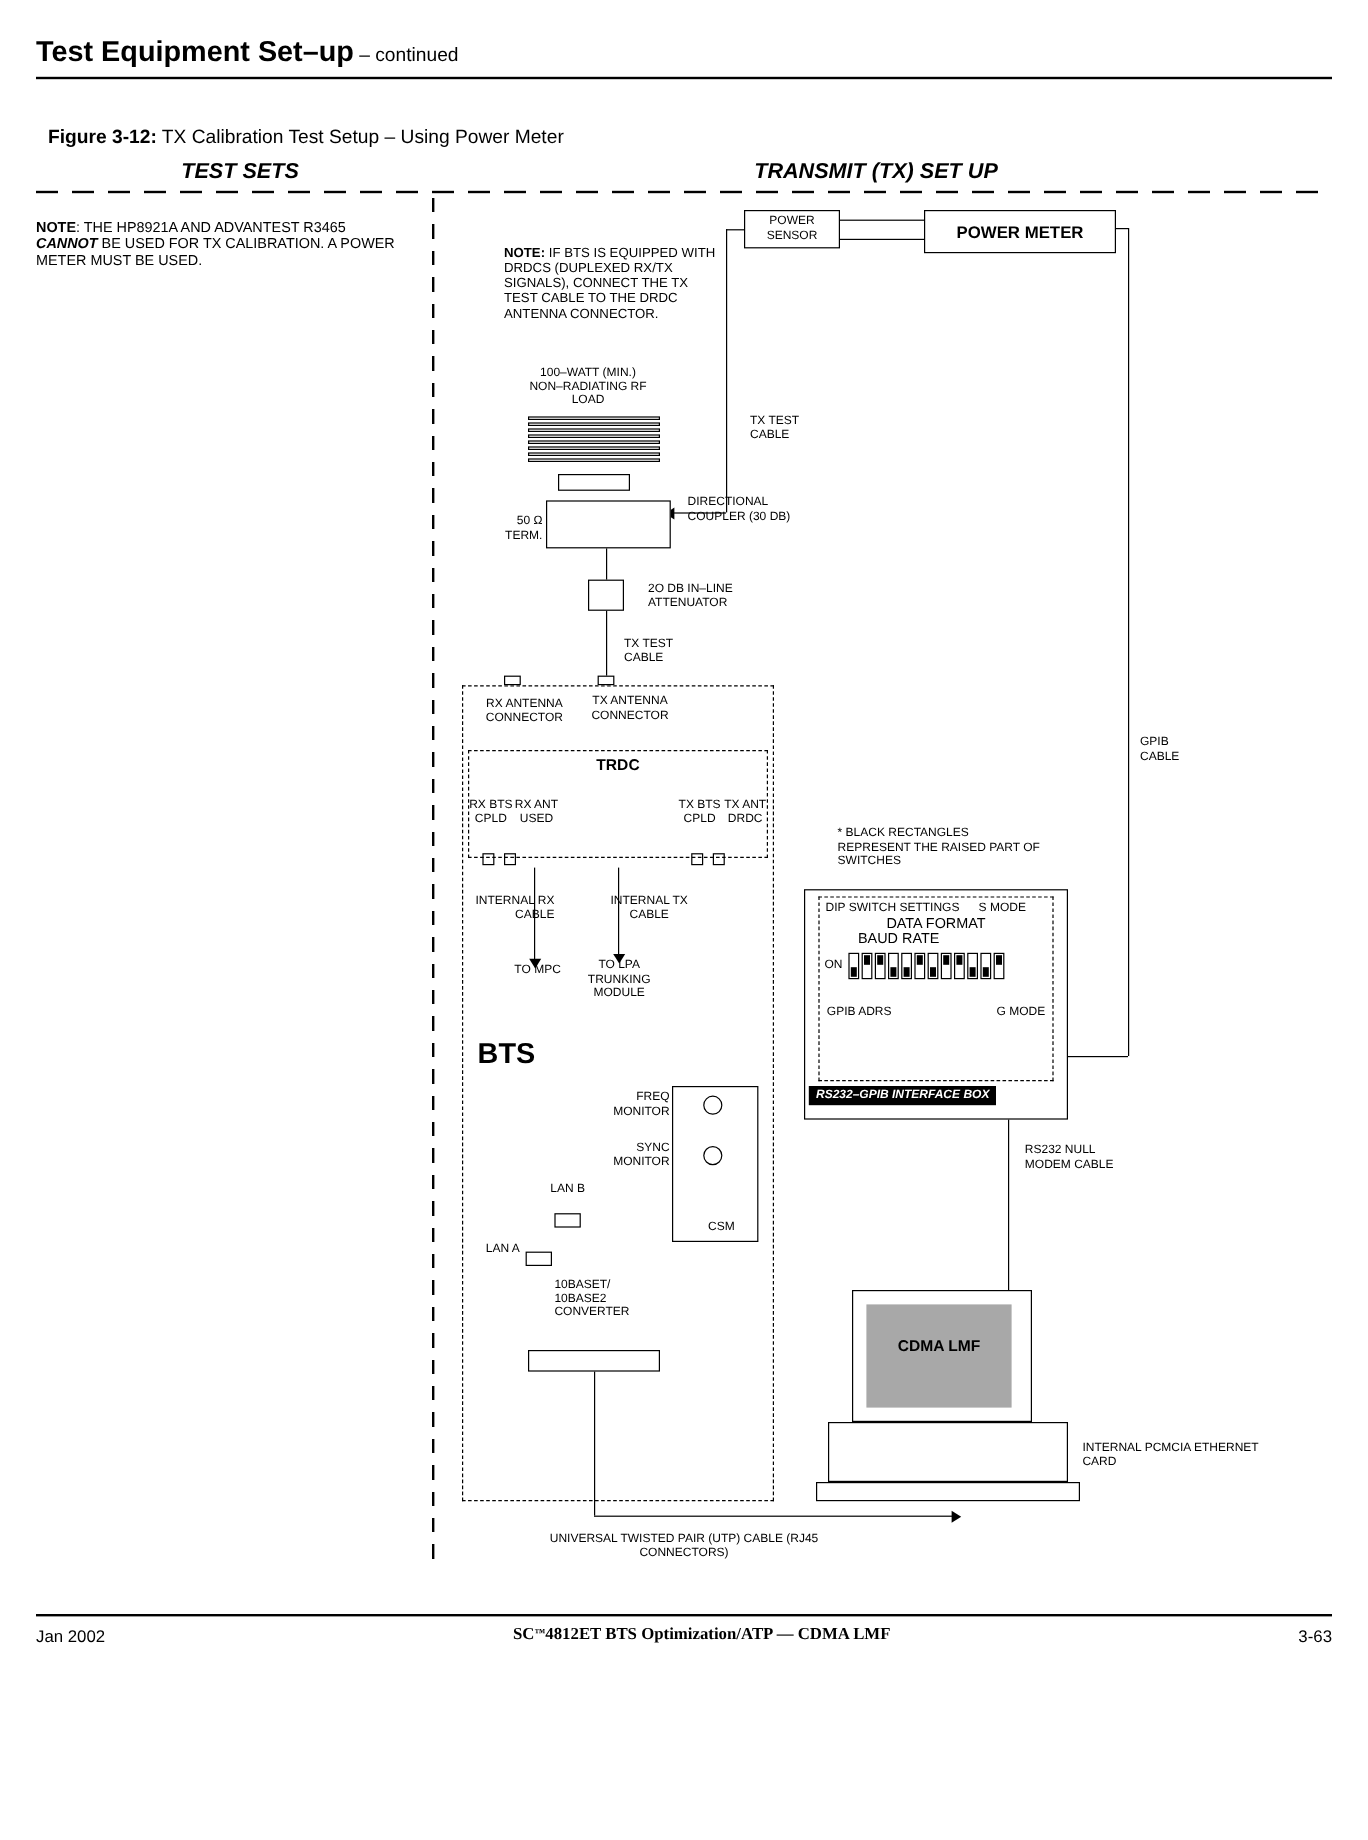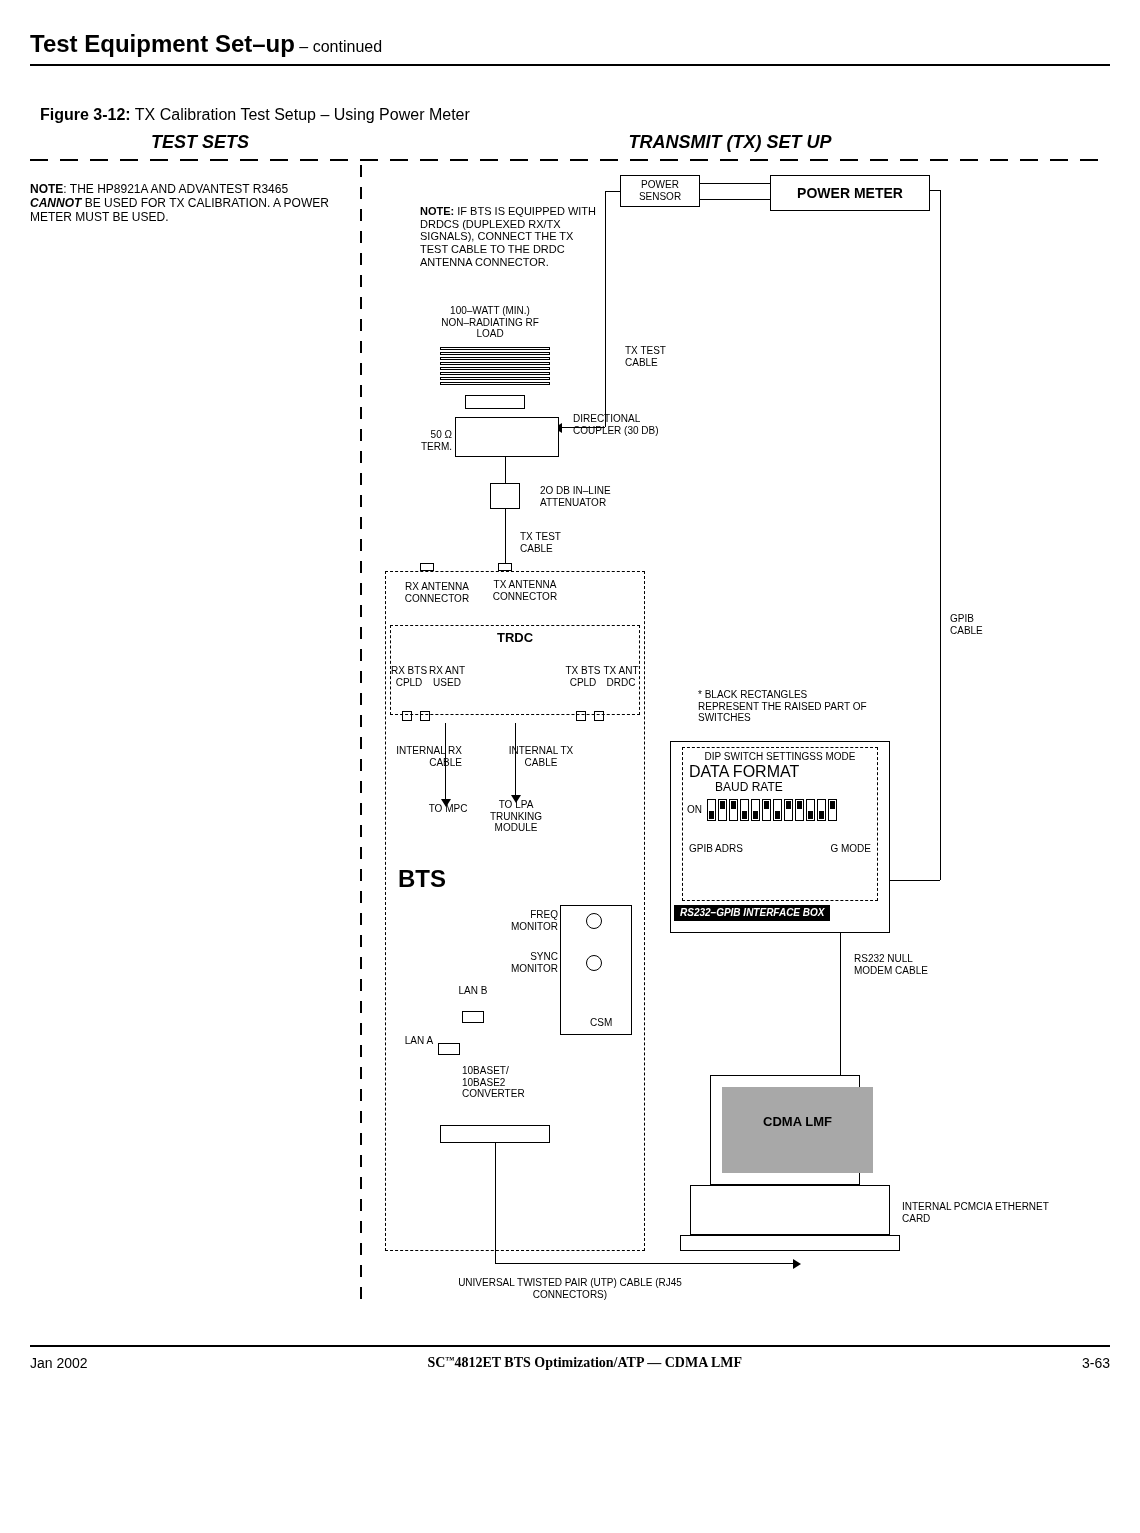--- a/index.html
+++ b/index.html
@@ -196,25 +196,25 @@
   <div class="box" style="left:410px; top:960px; width:110px; height:18px;"></div>
 
   <div class="vr-line" style="left:465px; top:978px; height:120px;"></div>
   <div class="hr-line arrow-r" style="left:465px; top:1098px; width:300px;"></div>
   <div class="label centered" style="left:420px; top:1112px; width:240px;">UNIVERSAL TWISTED PAIR (UTP) CABLE  (RJ45 CONNECTORS)</div>
 
   <div class="label" style="left:668px; top:524px; width:170px;">* BLACK RECTANGLES REPRESENT THE RAISED PART OF SWITCHES</div>
 
   <div class="box" style="left:640px; top:576px; width:220px; height:192px;"></div>
   <div class="switchbox" style="left:652px; top:582px; width:196px; height:154px;">
-    <div style="font-size:10px; margin:3px 5px 0 5px; display:flex; justify-content:center;">
+    <div style="font-size:10px; margin:3px 5px 0 5px; display:flex; justify-content:flex-start;gap:16px;">
       <span>DIP SWITCH SETTINGS</span>
       <span>S MODE</span>
     </div>
-    <div style="font-size:16px; text-align:left; margin:0 6px;">DATA FORMAT</div>
+    <div style="font-size:12px; text-align:center; margin:0 6px;">DATA FORMAT</div>
     <div style="font-size:12px; margin:0 0 0 32px;">BAUD RATE</div>
     <div style="display:flex; align-items:center; margin:4px 4px;">
       <span style="font-size:10px; margin-right:4px;">ON</span>
       <span class="dipslot">
           <span class="knob dn"></span>
         </span>
       <span class="dipslot">
           <span class="knob up"></span>
         </span>
       <span class="dipslot">
@@ -255,21 +255,21 @@
   </div>
   <div style="position:absolute; left:644px; top:740px;">
     <span class="white-on-black">RS232–GPIB INTERFACE BOX</span>
   </div>
 
   <div class="vr-line" style="left:810px; top:768px; height:180px;"></div>
   <div class="hr-line" style="left:810px; top:948px; width:20px;"></div>
   <div class="label" style="left:824px; top:788px; width:90px;">RS232 NULL MODEM CABLE</div>
 
   <div class="laptop-scr" style="left:680px; top:910px; width:150px; height:110px;"></div>
-  <div class="laptop-scr-inner centered" style="left:692px; top:922px; width:151px; height:86px; padding-top:28px; font-size:13px; font-weight:bold;">
+  <div class="laptop-scr-inner centered" style="left:692px; top:922px; width:121px; height:86px; padding-top:28px; font-size:13px; font-weight:bold;">
     <span>CDMA LMF</span>
   </div>
   <div class="box" style="left:660px; top:1020px; width:200px; height:50px;"></div>
   <div class="box" style="left:650px; top:1070px; width:220px; height:16px;"></div>
 
   <div class="label" style="left:872px; top:1036px; width:150px;">INTERNAL PCMCIA ETHERNET CARD</div>
 
 </div>
 
 <div class="footer">

